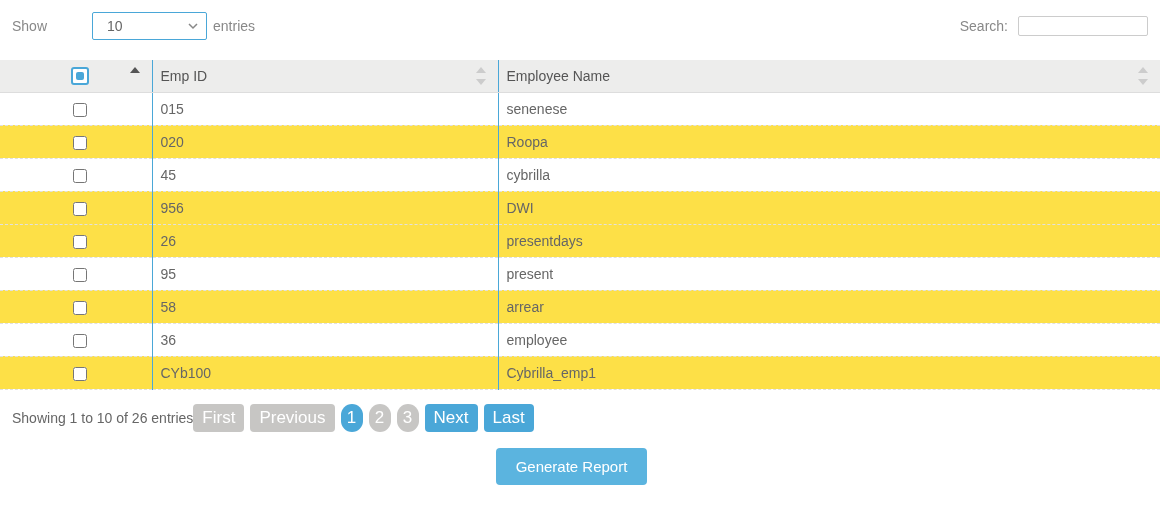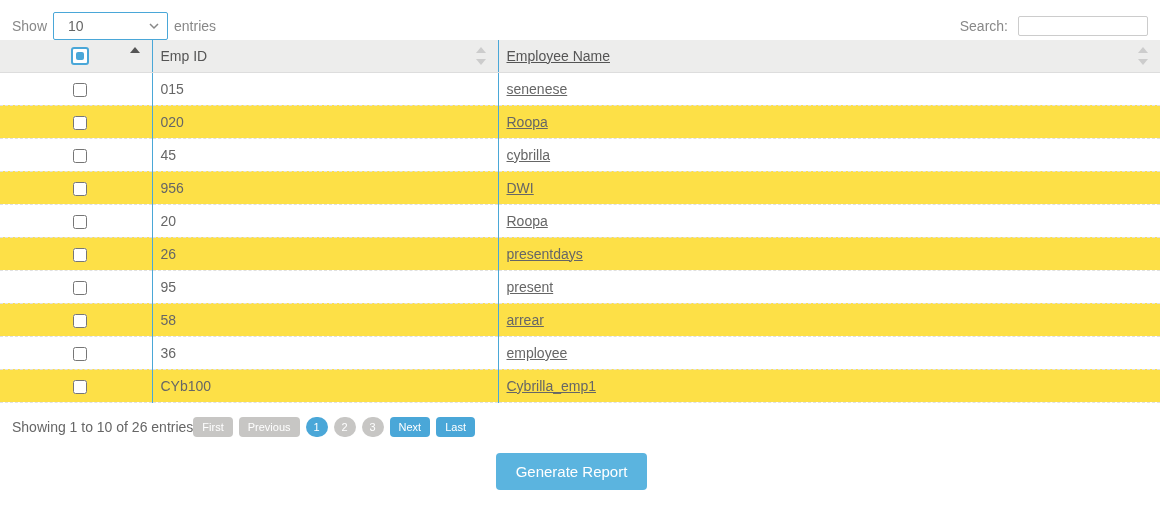--- a/index.html
+++ b/index.html
@@ -7,31 +7,32 @@
       font-family: "Helvetica Neue", Arial, sans-serif;
       font-size: 14px;
       color: #666;
       background: #fff;
       width: 1160px;
     }
     .top-bar {
       display: flex;
       justify-content: space-between;
       align-items: center;
-      padding: 12px 12px 0 12px;
+      padding: 12px 12px 20px 12px;
     }
     .length-ctrl {
       display: flex;
       align-items: center;
       gap: 6px;
       color: #888;
     }
     .select-wrap {
       position: relative;
       display: inline-block;
+      margin-left: 39px;
     }
     .select-box {
       width: 115px;
       height: 28px;
       border: 1px solid #4aa7d8;
       border-radius: 2px;
       padding: 0 28px 0 14px;
       font-size: 14px;
       color: #666;
       background: #fff;
@@ -81,21 +82,21 @@
     }
     table.data tbody td {
       height: 33px;
       padding-left: 8px;
       color: #666;
     }
     table.data tbody tr.odd { background: #fde047; }
 
     .col-chk { width: 152px; text-align: center !important; }
     .col-id  { width: 346px; border-left: 1px solid #4aa7d8; }
-    .col-name{ border-left: 1px solid #4aa7d8; text-decoration: underline; }
+    .col-name{ border-left: 1px solid #4aa7d8; }
 
     .chk-center { text-align: center; }
     input[type="checkbox"].native {
       width: 14px; height: 14px;
       vertical-align: middle;
     }
     .header-chk {
       width: 18px; height: 18px;
       border: 2px solid #4aa7d8;
       border-radius: 3px;
@@ -138,21 +139,21 @@
     .pager {
       display: flex;
       gap: 6px;
       align-items: center;
     }
     .pg {
       background: #c7c6c4;
       color: #fff;
       border-radius: 4px;
       padding: 4px 9px;
-      font-size: 11px;
+      font-size: 17px;
       cursor: pointer;
       border: none;
       min-width: 22px;
       text-align: center;
     }
     .pg.num { border-radius: 11px; padding: 4px 0; width: 22px; }
     .pg.blue { background: #4aa7d8; }
     .pg.disabled { background: #c7c6c4; cursor: default; }
 
     .report-row {
@@ -235,25 +236,20 @@
       <tr>
         <td class="col-chk chk-center"><input type="checkbox" class="native" style=""></td>
         <td class="col-id">45</td>
         <td class="col-name">cybrilla</td>
       </tr>
       <tr class="odd">
         <td class="col-chk chk-center"><input type="checkbox" class="native" style=""></td>
         <td class="col-id">956</td>
         <td class="col-name">DWI</td>
       </tr>
-      <tr>
-        <td class="col-chk chk-center"><input type="checkbox" class="native" style=""></td>
-        <td class="col-id">20</td>
-        <td class="col-name">Roopa</td>
-      </tr>
       <tr class="odd">
         <td class="col-chk chk-center"><input type="checkbox" class="native" style=""></td>
         <td class="col-id">26</td>
         <td class="col-name">presentdays</td>
       </tr>
       <tr>
         <td class="col-chk chk-center"><input type="checkbox" class="native" style=""></td>
         <td class="col-id">95</td>
         <td class="col-name">present</td>
       </tr>

